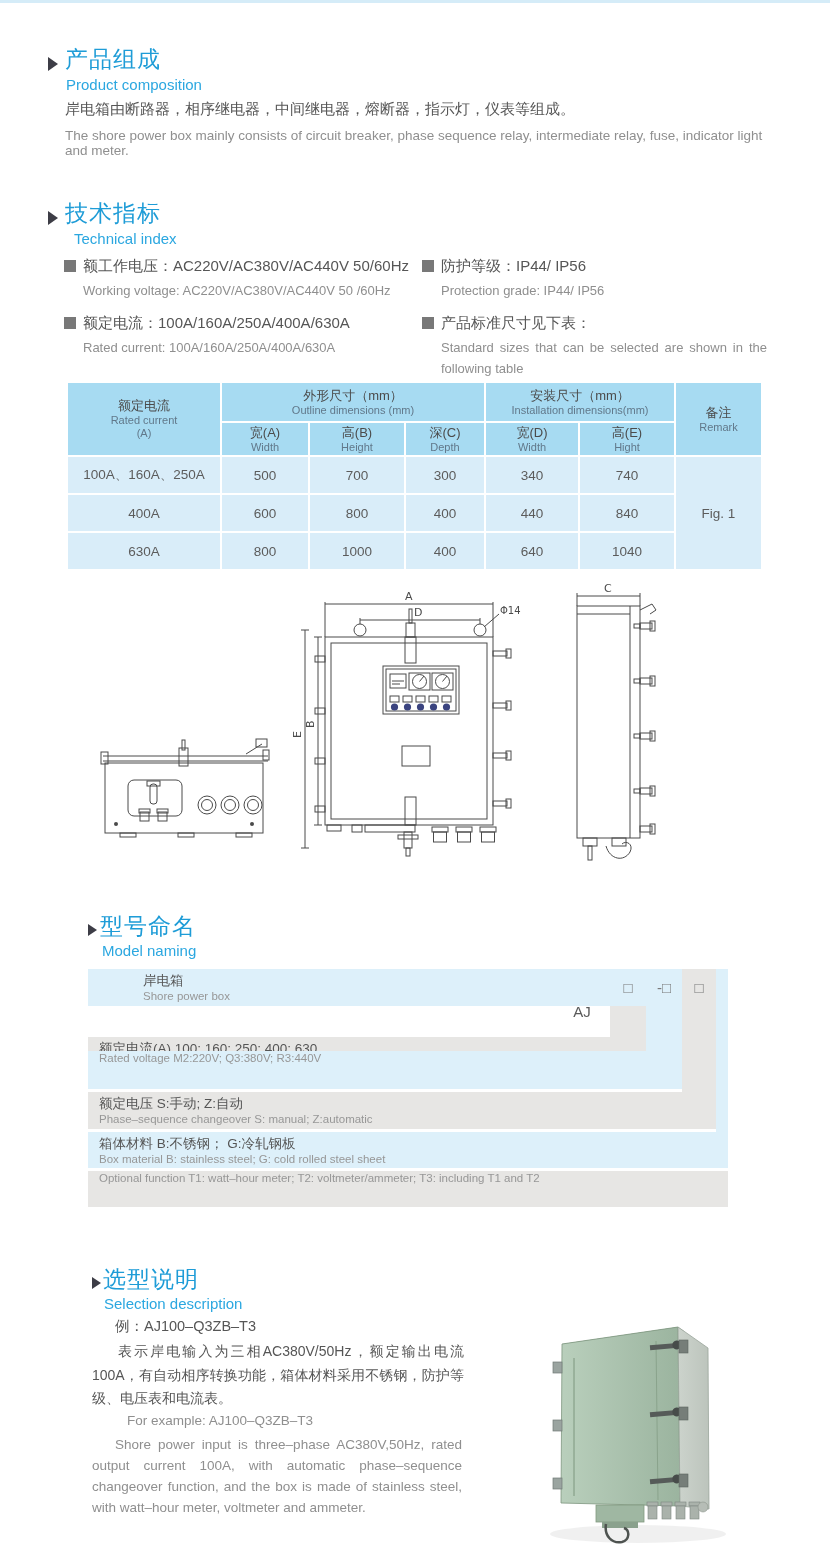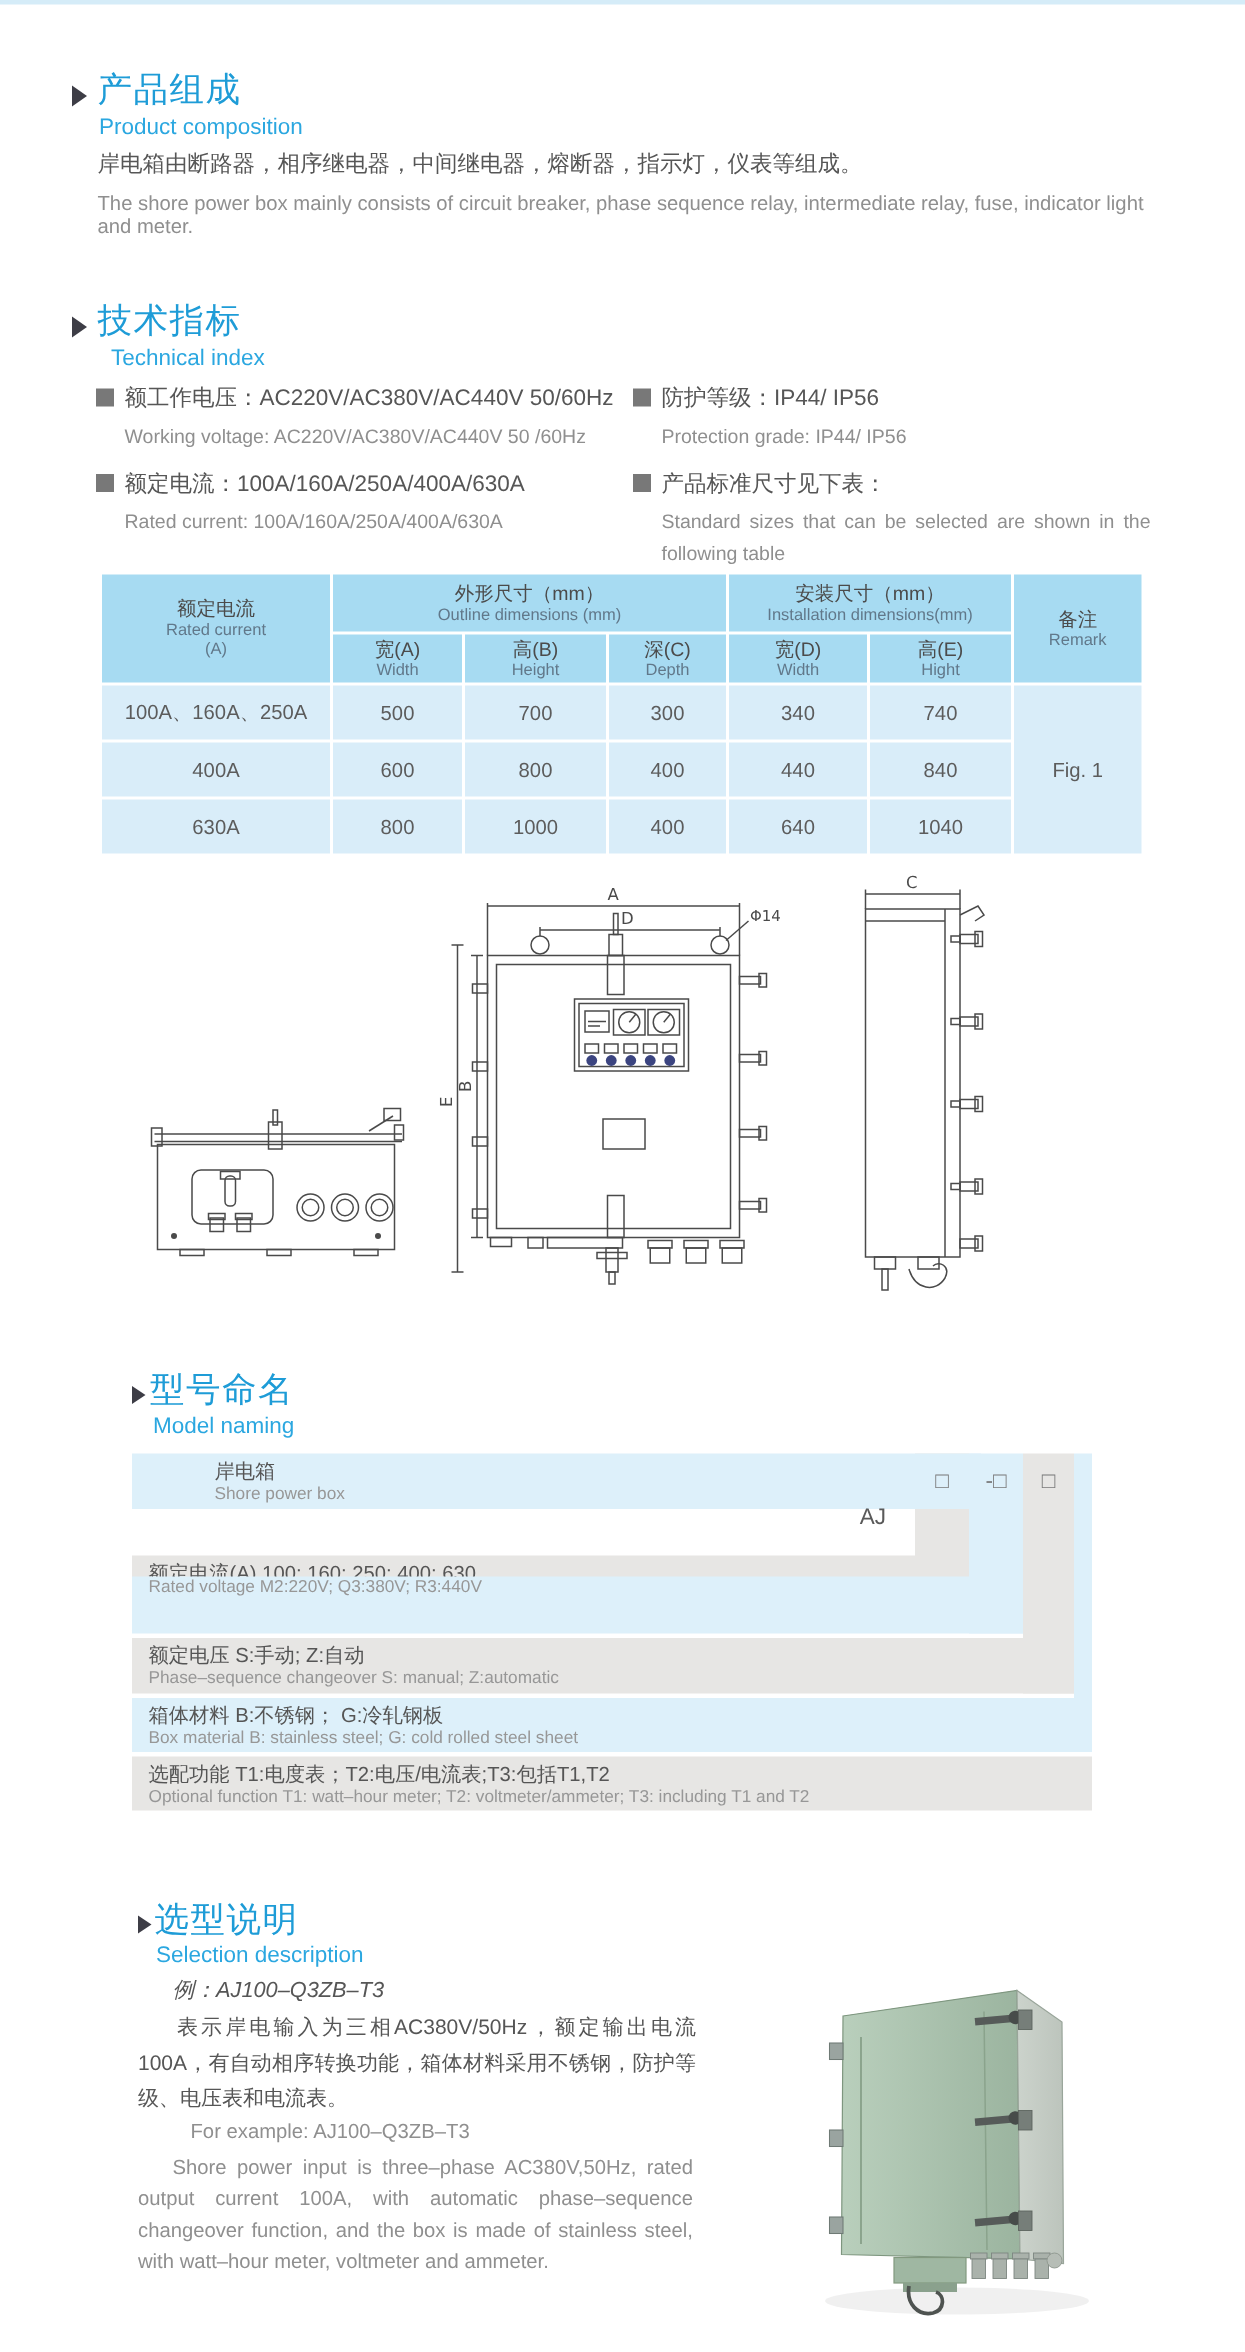--- a/index.html
+++ b/index.html
@@ -321,33 +321,32 @@
   </div>
   <div class="nrow rowgrey" style="left:88px;top:1092px;width:628px;height:37px;">
     <div class="cn">额定电压  S:手动; Z:自动</div>
     <div class="en">Phase–sequence changeover  S: manual;  Z:automatic</div>
   </div>
   <div class="nrow rowblue" style="left:88px;top:1132px;width:640px;height:36px;">
     <div class="cn">箱体材料     B:不锈钢；  G:冷轧钢板</div>
     <div class="en">Box material   B: stainless steel; G: cold rolled steel sheet</div>
   </div>
   <div class="nrow rowgrey" style="left:88px;top:1171px;width:640px;height:36px;">
-    <div class="cn">选配功能       T1:电度表；T2:电压/电流表;T3:包括T1,T2</div>
     <div class="en">Optional function  T1: watt–hour meter; T2: voltmeter/ammeter; T3: including T1 and T2</div>
   </div>
 
   <div class="codecell" style="left:560px;top:969px;width:44px;height:37px;margin-top:24px;">AJ</div>
   <div class="codecell" style="left:610px;top:969px;width:36px;height:37px;color:#7a7a7a;">□</div>
   <div class="codecell" style="left:646px;top:969px;width:36px;height:37px;color:#7a7a7a;">-□</div>
   <div class="codecell" style="left:682px;top:969px;width:34px;height:37px;color:#7a7a7a;">□</div>
 
   <div class="abs arrow" style="left:92px;top:1277px;border-top-width:6px;border-bottom-width:6px;border-left-width:9px;"></div>
   <div class="abs sec-title" style="left:103px;top:1264px;">选型说明</div>
   <div class="abs sec-sub" style="left:104px;top:1295px;">Selection description</div>
-  <div class="abs" style="left:115px;top:1317px;font-size:14.5px;color:#565656;font-style:italic;">例：AJ100–Q3ZB–T3</div>
+  <div class="abs" style="left:115px;top:1317px;font-size:14.5px;color:#565656;">例：AJ100–Q3ZB–T3</div>
   <div class="abs para-cn" style="left:92px;top:1340px;width:372px;">表示岸电输入为三相AC380V/50Hz，额定输出电流100A，有自动相序转换功能，箱体材料采用不锈钢，防护等级、电压表和电流表。</div>
   <div class="abs" style="left:127px;top:1413px;font-size:13.5px;color:#8f8f8f;">For example: AJ100–Q3ZB–T3</div>
   <div class="abs para-en" style="left:92px;top:1434px;width:370px;">Shore power input is three–phase AC380V,50Hz, rated output current 100A, with automatic phase–sequence changeover function, and the box is made of stainless steel, with watt–hour meter, voltmeter and ammeter.</div>
 
   <svg class="abs" style="left:540px;top:1300px;" width="270" height="268" viewBox="0 0 270 268">
     <defs>
       <linearGradient id="g1" x1="0" y1="0" x2="1" y2="0">
         <stop offset="0" stop-color="#b9cfbc"></stop>
           <stop offset="1" stop-color="#9bb49f"></stop>
       </linearGradient>

